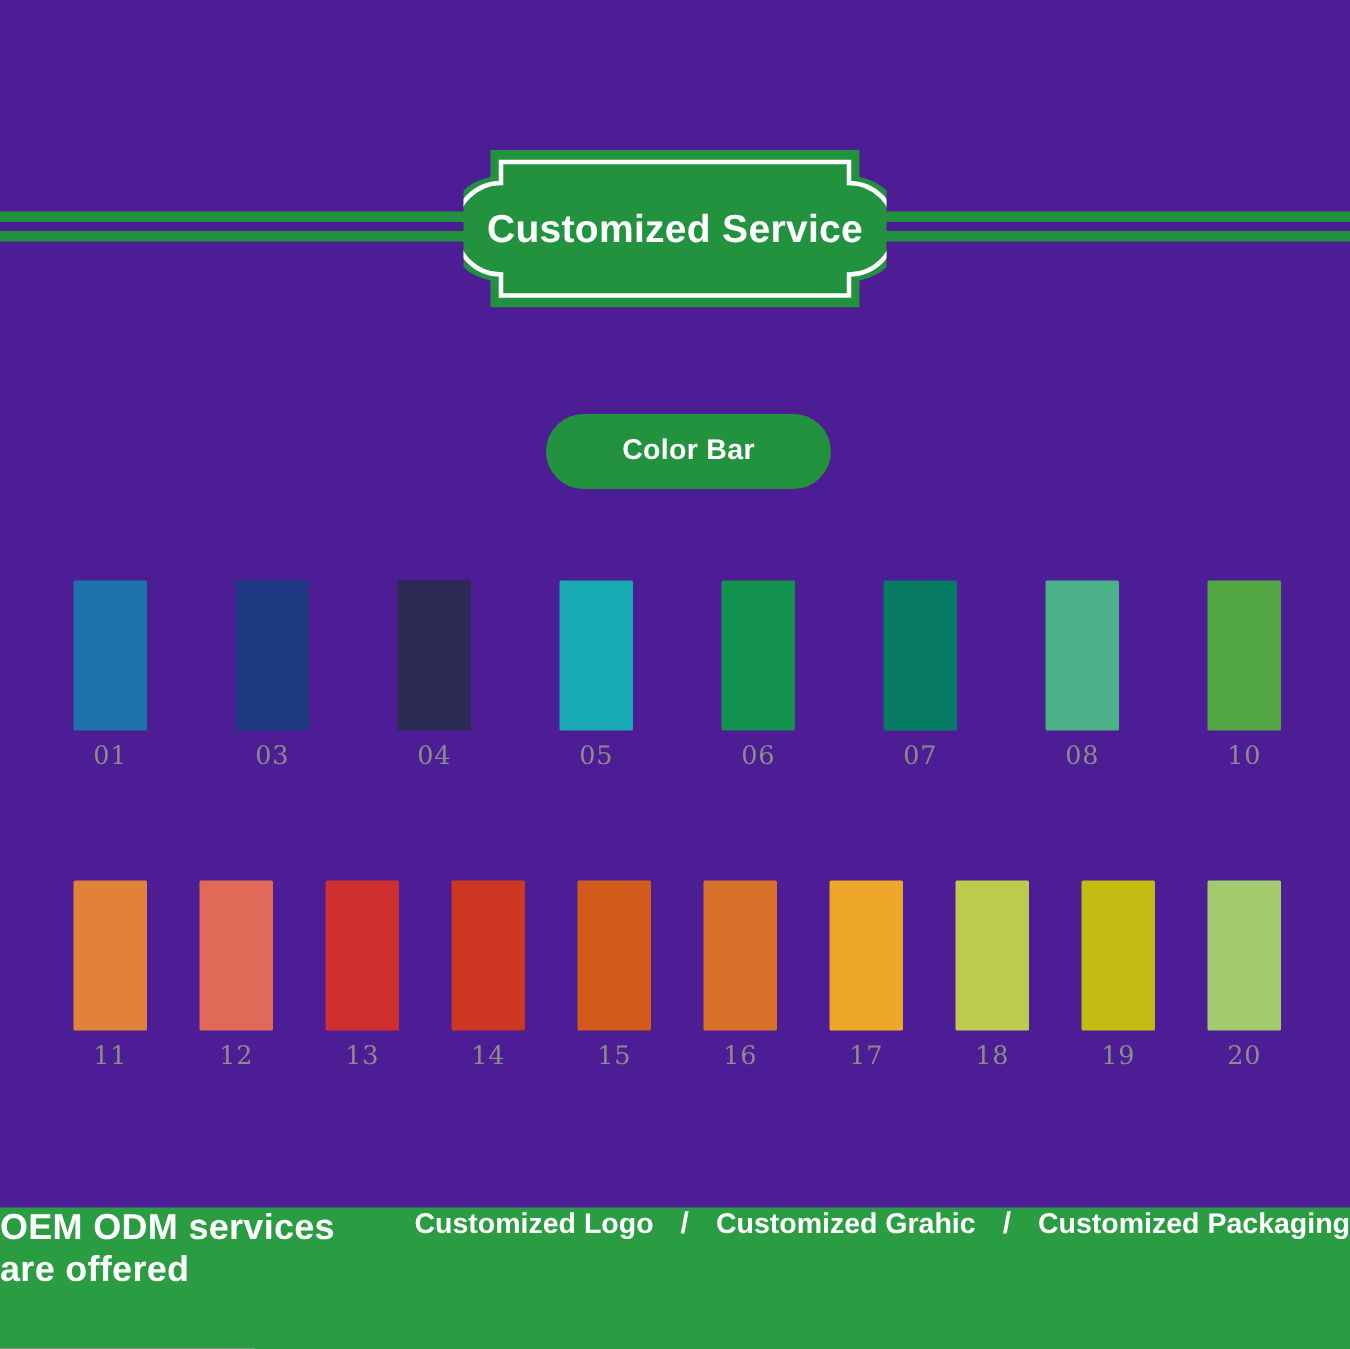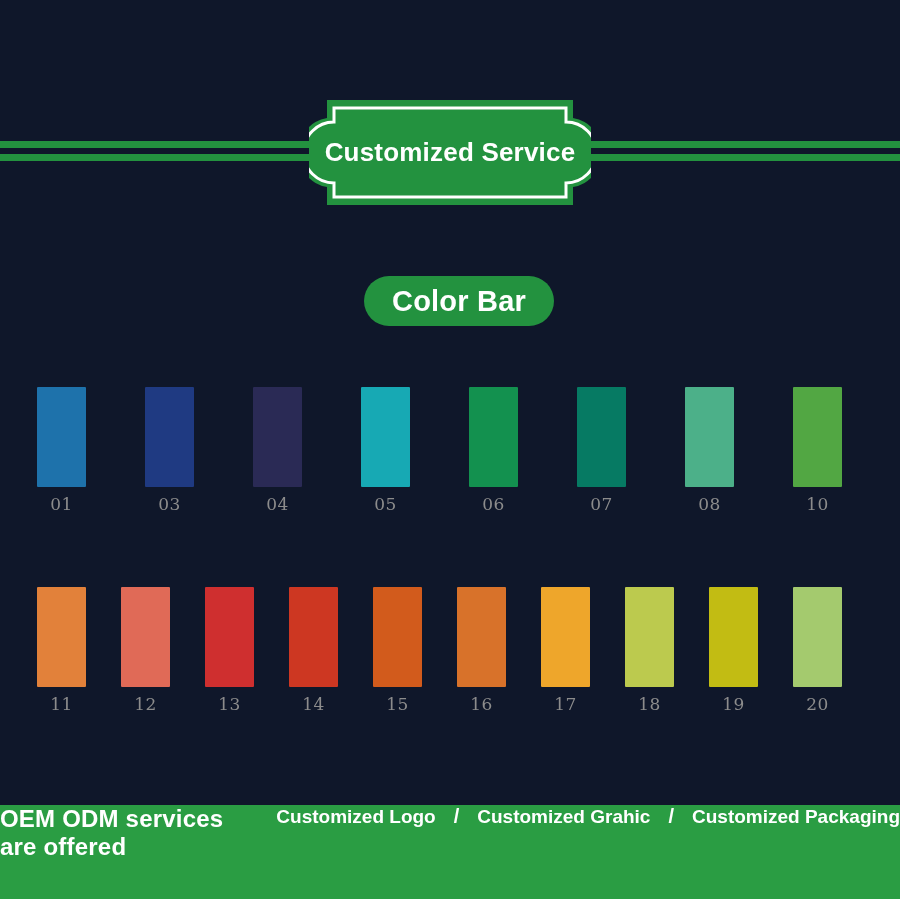--- a/index.html
+++ b/index.html
@@ -9,21 +9,21 @@
     height: 899px;
     background: #ffffff;
     font-family: "Liberation Sans", sans-serif;
     overflow: hidden;
   }
 
   #page {
     position: relative;
     width: 900px;
     height: 899px;
-    background: #0f172a;
+    background: #4c1d95;
   }
 
   
   #header-banner {
     position: absolute;
     left: 0;
     top: 100px;
     width: 900px;
     height: 105px;
   }
@@ -79,29 +79,29 @@
     width: 190px;
     height: 50px;
     background: #23923f;
     border-radius: 25px;
     display: flex;
     align-items: center;
     justify-content: center;
   }
   #colorbar-pill .pill-label {
     color: #ffffff;
-    font-size: 29px;
+    font-size: 19px;
     font-weight: bold;
     letter-spacing: 0.2px;
   }
 
   
   .swatch-row {
     position: absolute;
-    left: 37px;
+    left: 49px;
     width: 805px;
     height: 130px;
     display: flex;
     justify-content: space-between;
   }
   #swatch-row-1 { top: 387px; }
   #swatch-row-2 { top: 587px; }
 
   .swatch-cell {
     width: 49px;

